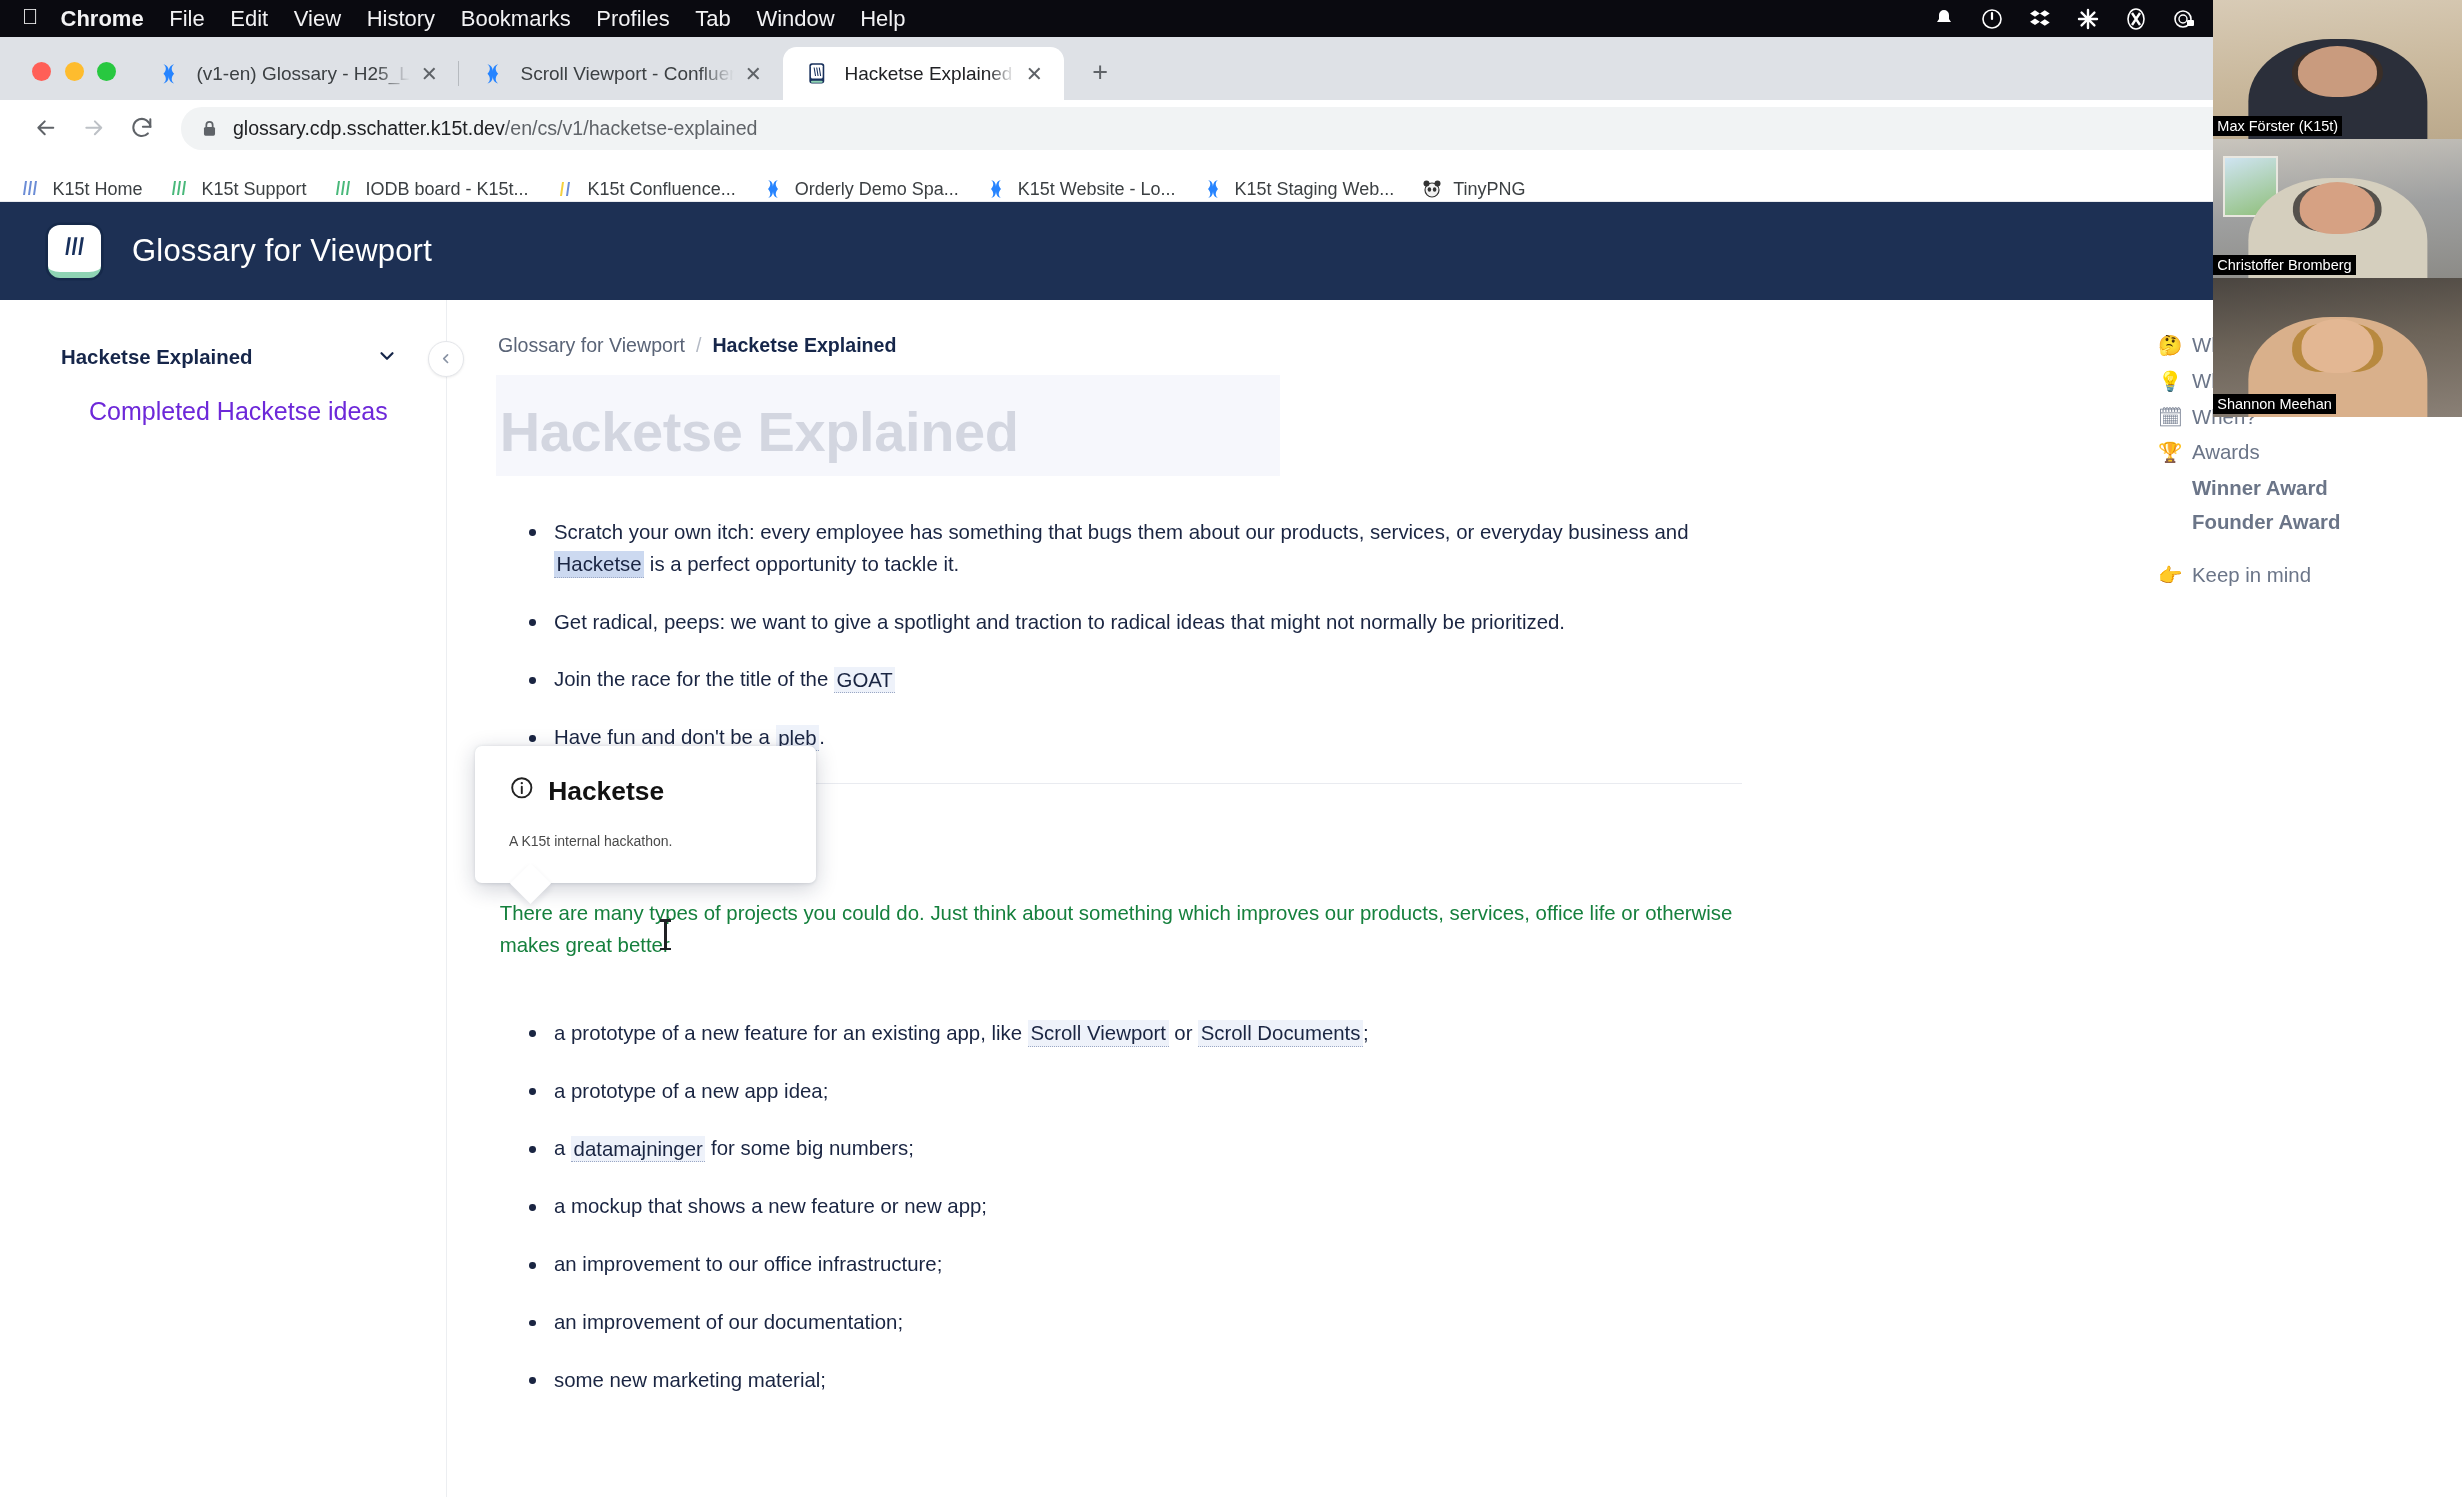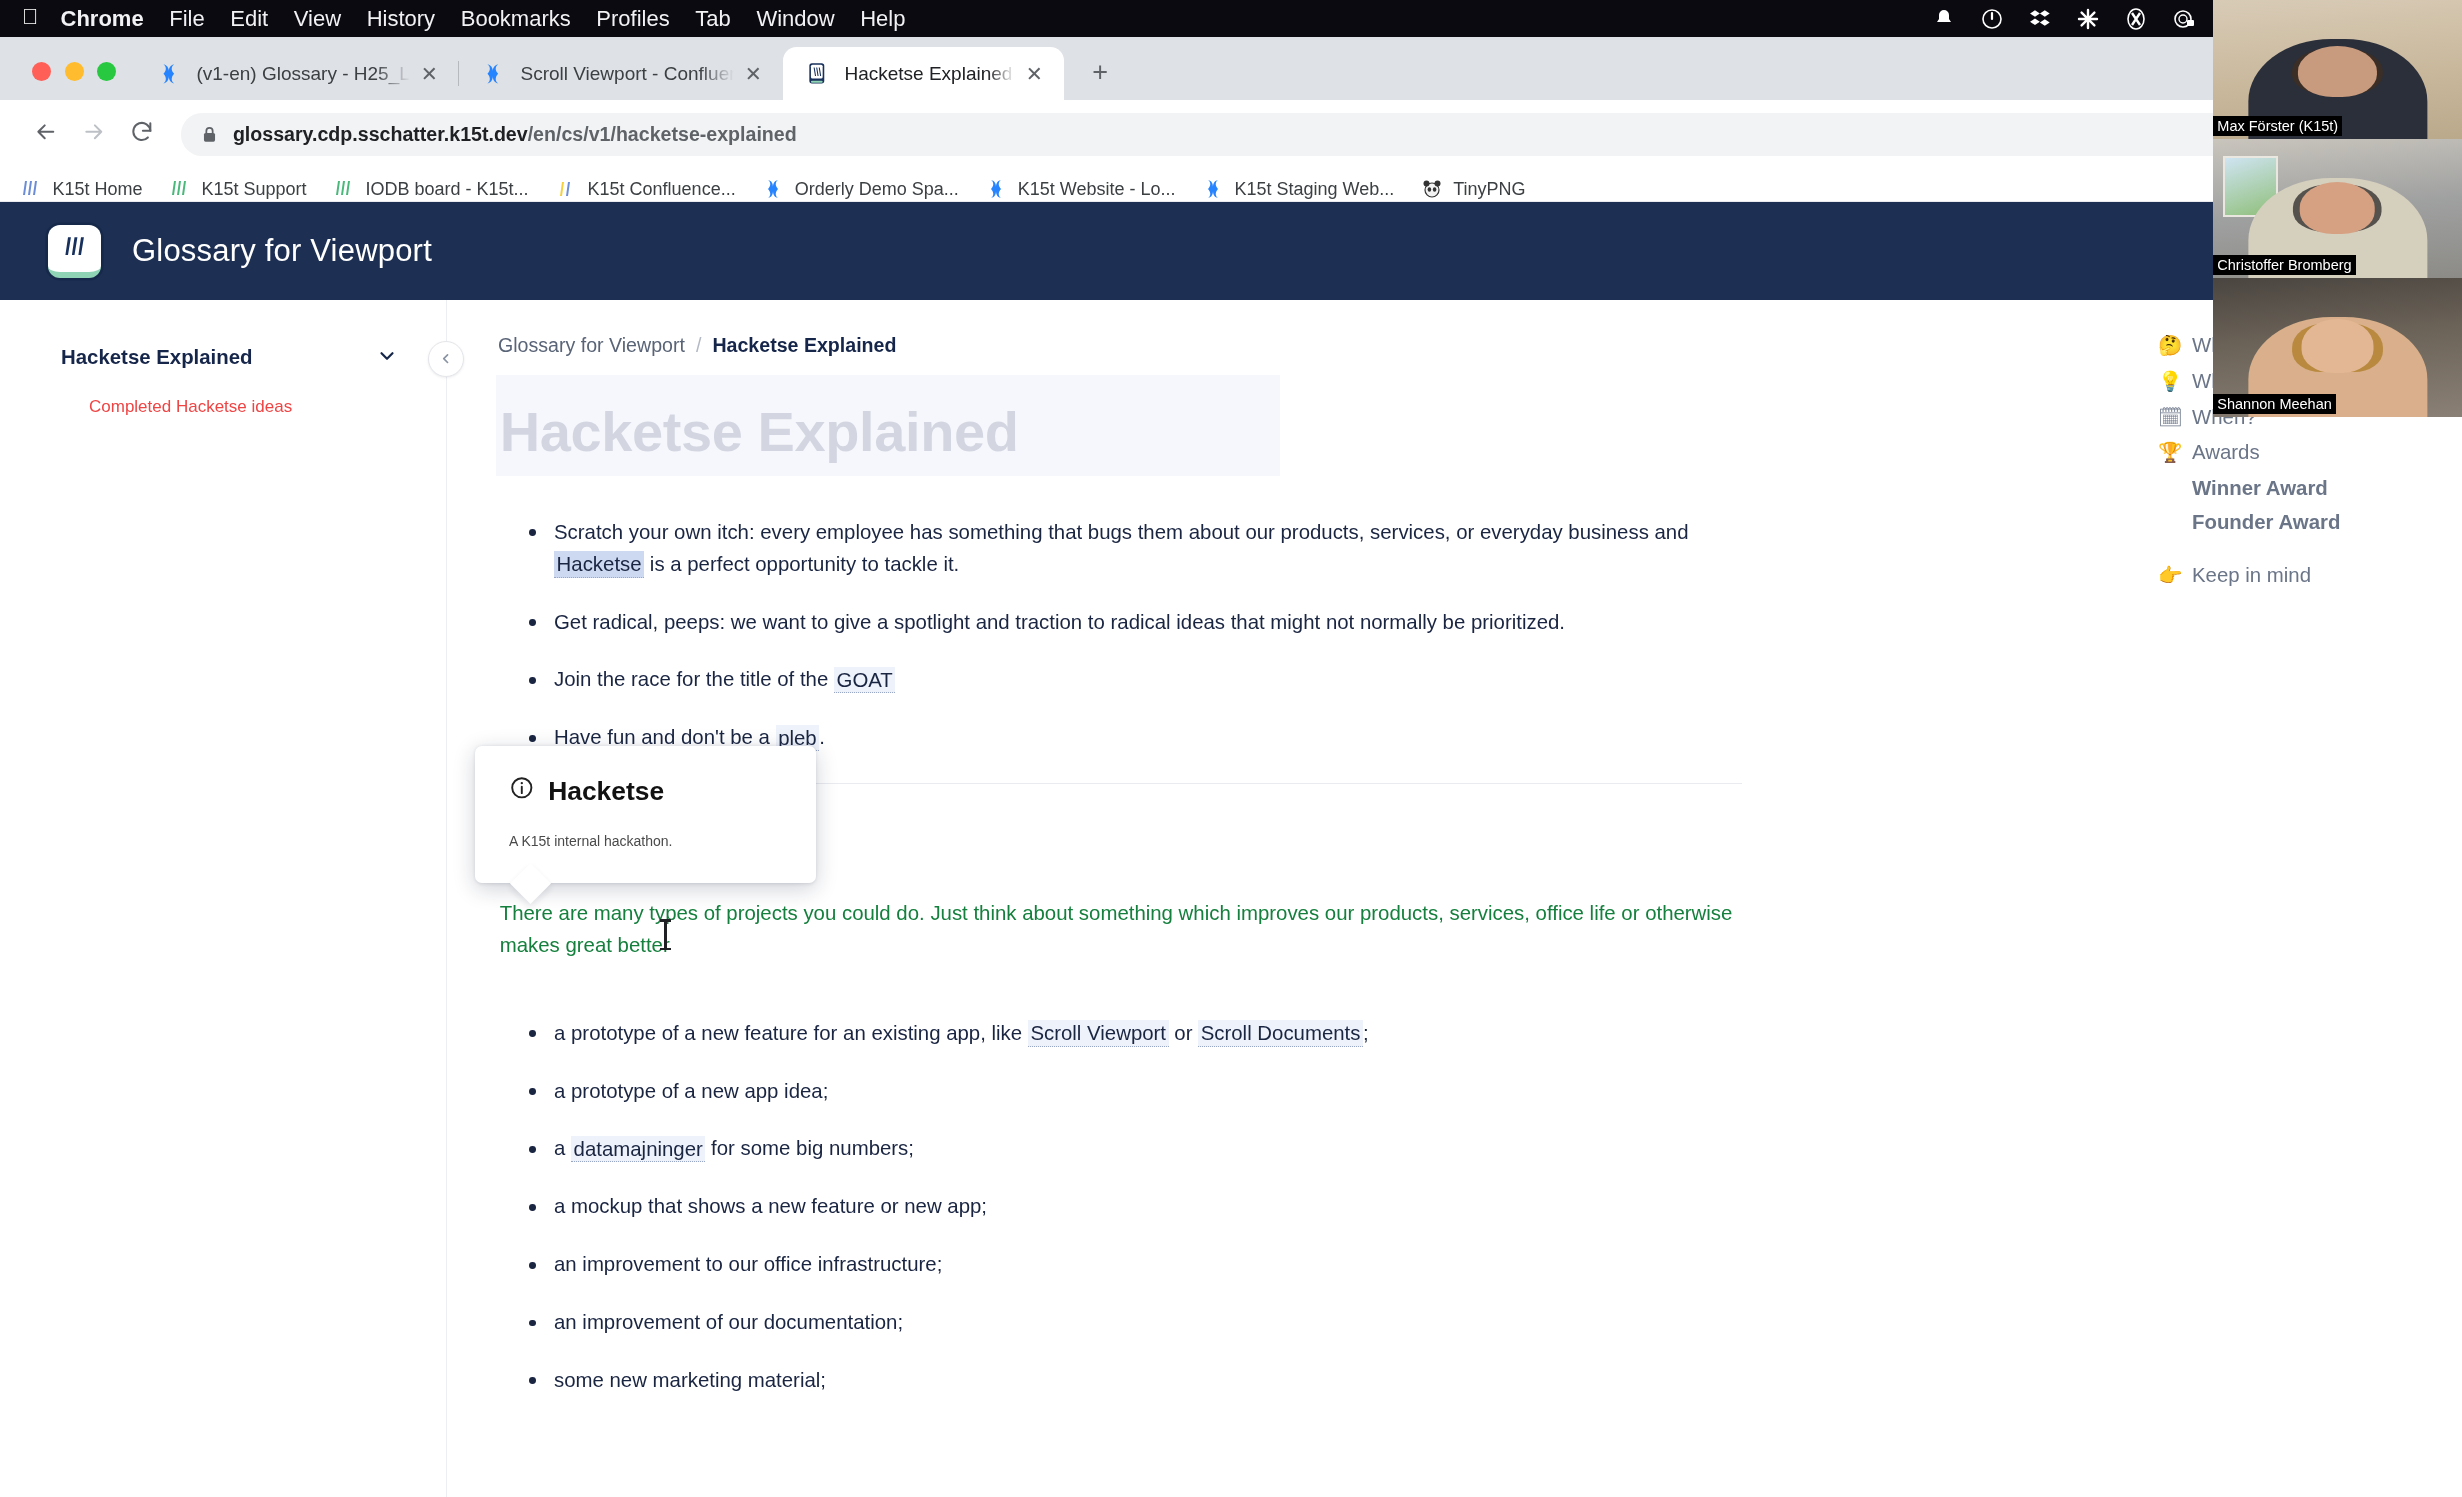--- a/index.html
+++ b/index.html
@@ -85,23 +85,22 @@
   }
   .newtab {
     width: 48px; height: 48px; margin: 0 0 3.4px 12px;
     display: flex; align-items: center; justify-content: center;
     font-size: 27px; color: #5f6368; font-weight: 300;
   }
 
   
   .toolbar {
     height: 56px; background: #ffffff;
-    display: flex; align-items: flex-end;
+    display: flex; align-items: center;
     padding: 0 22px;
-    font-weight: bold;
   }
   .navbtn {
     width: 48px; height: 48px;
     display: flex; align-items: center; justify-content: center;
     color: #5f6368; flex: 0 0 48px;
   }
   .navbtn.dim { color: #bdc1c6; }
   .omnibox {
     flex: 1 1 auto;
     height: 43px; margin: 0 15.3px;
@@ -166,21 +165,21 @@
     background: #ffffff;
   }
   .nav-top {
     display: flex; align-items: center; justify-content: space-between;
     padding: 0 48px 0 61px;
     height: 41px;
   }
   .nav-top .navlabel { font-size: 20.4px; font-weight: bold; color: #16264a; }
   .nav-sub {
     padding: 19px 48px 0 89px;
-    font-size: 17px; color: #ef4444;
+    font-size: 25px; color: #6d28d9;
   }
   .collapse-handle {
     position: absolute; right: -18px; top: 41px;
     width: 36px; height: 36px; border-radius: 50%;
     background: #ffffff; border: 0.9px solid #e4e6ea;
     display: flex; align-items: center; justify-content: center;
     color: #8993a4; font-size: 17px;
     box-shadow: 0 0.9px 2.6px rgba(0,0,0,.08);
   }
 

